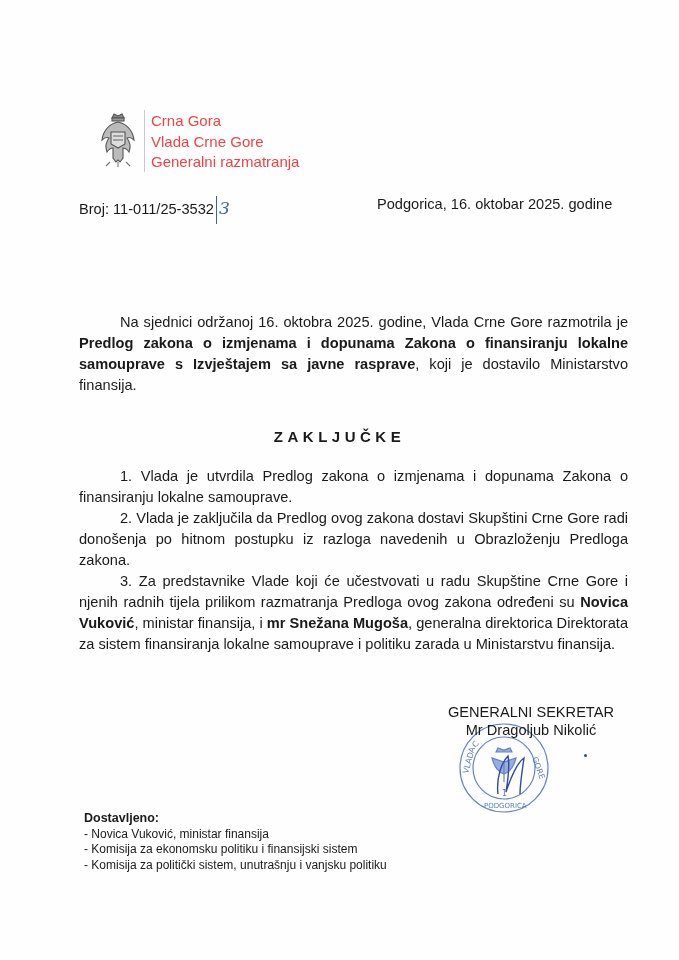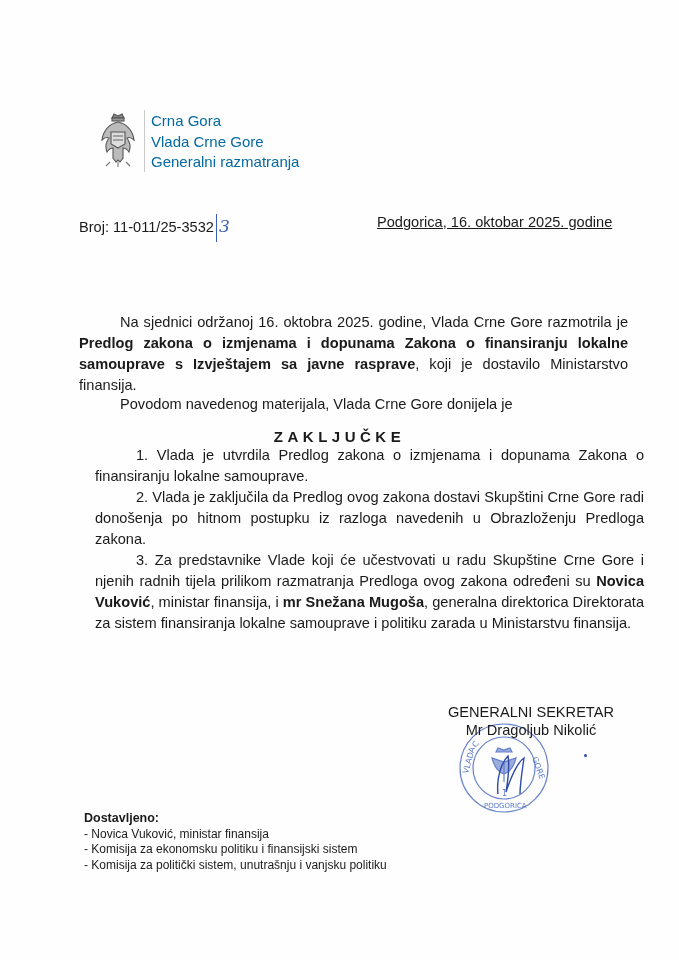--- a/index.html
+++ b/index.html
@@ -33,30 +33,29 @@
       margin-right: 6px;
     }
     .vrule {
       width: 1px; height: 62px;
       background: #c9c9c9;
       margin-right: 6px;
     }
     .org-lines {
       display: flex; flex-direction: column;
       font-size: 15px; line-height: 20.5px;
-      color: #0369a1;
+      color: #ef4444;
       padding-top: 1px;
     }
     .ref-row {
       position: absolute;
       top: 192px;
       left: 79px; right: 48px;
       font-size: 14.6px;
       height: 30px;
-      margin-top: 18px;
     }
     .broj {
       position: absolute;
       left: 0; top: 4px;
       white-space: nowrap;
     }
     .broj .handwritten-bar {
       display: inline-block;
       width: 1px; height: 28px;
       background: #3b5fb5;
@@ -67,21 +66,20 @@
       font-family: "DejaVu Serif", serif;
       font-style: italic;
       color: #3b5fb5;
       font-size: 17px;
       margin-left: 2px;
     }
     .place-date {
       position: absolute;
       left: 298px; top: 4px;
       white-space: nowrap;
-      text-decoration: underline;
     }
     .body-text {
       position: absolute;
       left: 79px; width: 549px;
       font-size: 14.6px;
       line-height: 21px;
       text-align: justify;
     }
     .body-text p { margin: 0; }
     .indent { text-indent: 41px; }
@@ -89,21 +87,21 @@
     .para1 { top: 312px; }
     .para2 { top: 394px; }
     .title-zak {
       position: absolute;
       top: 428px; left: 0; width: 679px;
       text-align: center;
       font-weight: bold;
       font-size: 15px;
       letter-spacing: 4.5px;
     }
-    .concl { top: 445px; margin-left: 16px; }
+    .concl { top: 466px; }
     .signature-block {
       position: absolute;
       left: 448px; top: 703px;
       text-align: center;
       font-weight: normal;
       font-size: 14.6px;
       line-height: 18px;
       z-index: 2;
     }
     .stamp {
@@ -157,23 +155,20 @@
     </div>
     <div class="place-date">Podgorica, 16. oktobar 2025. godine</div>
   </div>
 
   <div class="body-text para1">
     <p class="indent">
       <span>Na sjednici održanoj 16. oktobra 2025. godine, Vlada Crne Gore razmotrila je </span><span class="b">Predlog zakona o izmjenama i dopunama Zakona o finansiranju lokalne samouprave s Izvještajem sa javne rasprave</span><span>, koji je dostavilo Ministarstvo finansija.</span>
     </p>
   </div>
 
-  <div class="body-text para2">
-    <p class="indent">Povodom navedenog materijala, Vlada Crne Gore donijela je</p>
-  </div>
 
   <div class="title-zak">ZAKLJUČKE</div>
 
   <div class="body-text concl">
     <p class="indent">1. Vlada je utvrdila Predlog zakona o izmjenama i dopunama Zakona o finansiranju lokalne samouprave.</p>
     <p class="indent">2. Vlada je zaključila da Predlog ovog zakona dostavi Skupštini Crne Gore radi donošenja po hitnom postupku iz razloga navedenih u Obrazloženju Predloga zakona.</p>
     <p class="indent">
       <span>3. Za predstavnike Vlade koji će učestvovati u radu Skupštine Crne Gore i njenih radnih tijela prilikom razmatranja Predloga ovog zakona određeni su </span><span class="b">Novica Vuković</span><span>, ministar finansija, i </span><span class="b">mr Snežana Mugoša</span><span>, generalna direktorica Direktorata za sistem finansiranja lokalne samouprave i politiku zarada u Ministarstvu finansija.</span>
     </p>
   </div>

